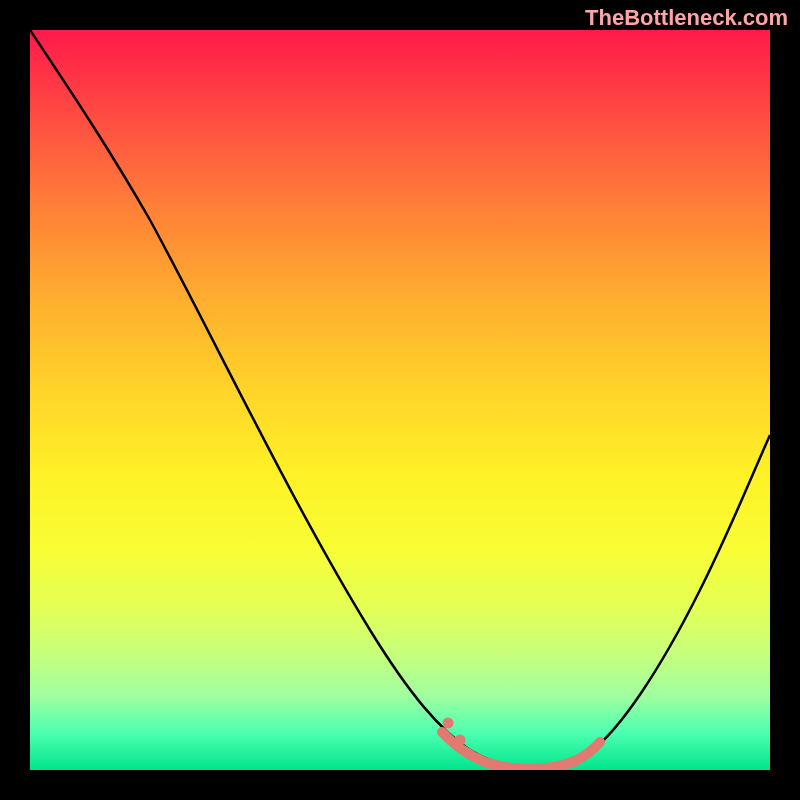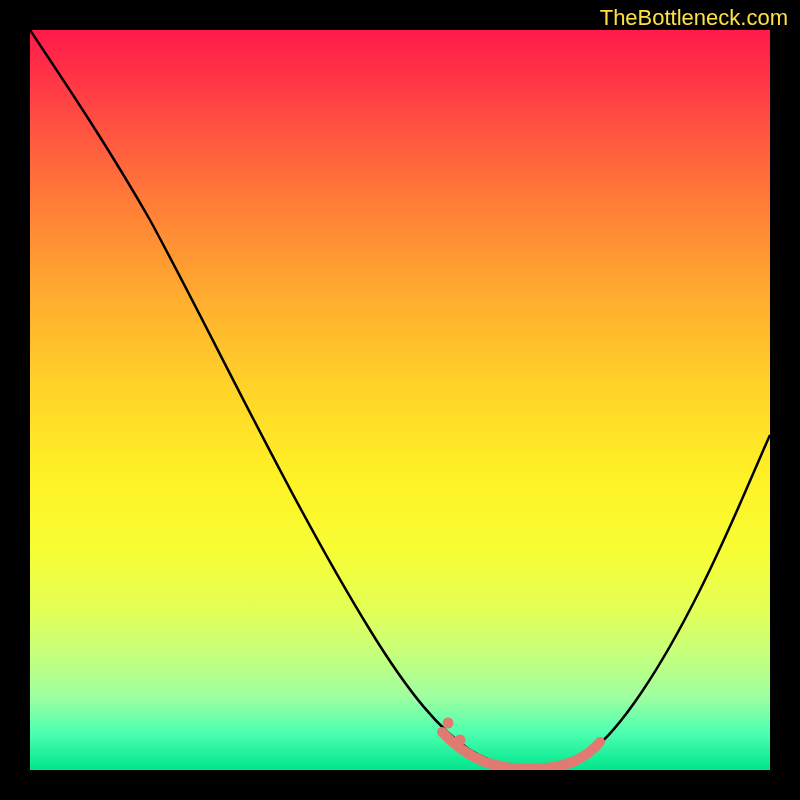--- a/index.html
+++ b/index.html
@@ -8,23 +8,23 @@
     width: 800px;
     height: 800px;
     background: #000;
     position: relative;
     font-family: Arial, sans-serif;
   }
   .watermark {
     position: absolute;
     top: 5px;
     right: 12px;
-    color: #fde047;
+    color: #fca5a5;
     font-size: 22px;
-    font-weight: normal;
+    font-weight: bold;
     z-index: 10;
   }
   .plot-area {
     position: absolute;
     left: 30px;
     top: 30px;
     width: 740px;
     height: 740px;
   }
   .gradient-bg {

